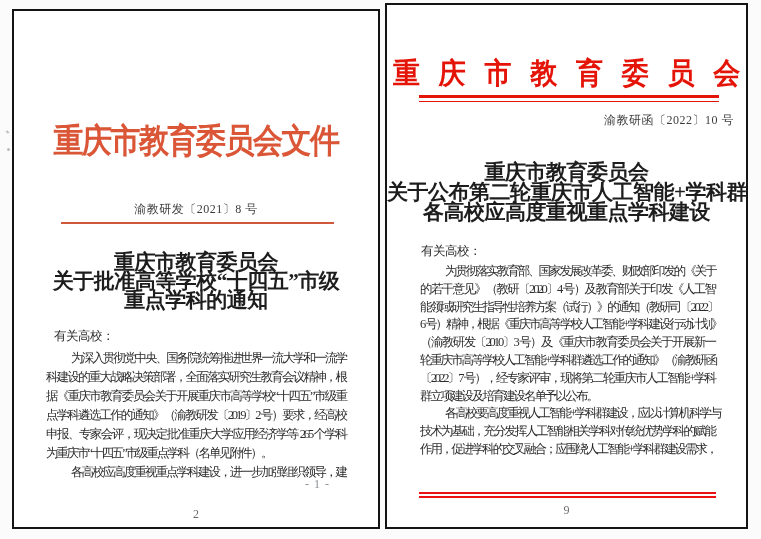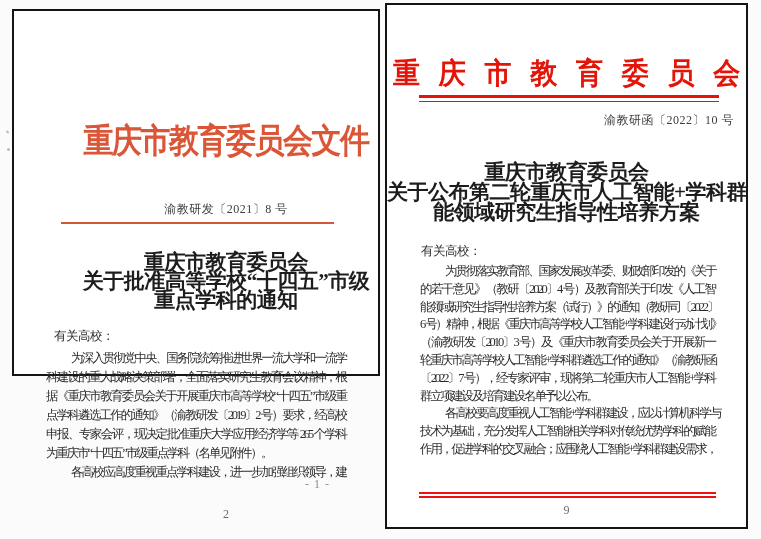--- a/index.html
+++ b/index.html
@@ -6,21 +6,21 @@
   body{
     width:761px;height:539px;position:relative;overflow:hidden;
     background:#fbfbfb;
     font-family:"Liberation Serif","DejaVu Serif",serif;
   }
   .page{
     position:absolute;background:#ffffff;border:2px solid #141414;
     box-sizing:border-box;
     text-decoration:underline;
   }
-  #left-page{left:12px;top:9px;width:368px;height:367px;padding-left:30px;}
+  #left-page{left:12px;top:9px;width:368px;height:520px;}
   #right-page{left:385px;top:3px;width:363px;height:526px;}
 
   
   .letterhead{position:absolute;width:100%;text-align:center;font-weight:bold;white-space:nowrap;}
   #left-page .letterhead{
     top:110px;font-size:30px;letter-spacing:-1.5px;color:#da5637;
     transform:scaleY(1.12);
   }
   #right-page .letterhead{
     top:50px;font-size:27px;letter-spacing:6px;text-indent:6px;color:#e51408;
@@ -109,21 +109,21 @@
 
   <div class="letterhead">重 庆 市 教 育 委 员 会</div>
 
   <div class="rule" id="right-rule-top"></div>
 
   <div class="doc-number">渝教研函〔2022〕10 号</div>
 
   <div class="heading">
     <div>重庆市教育委员会</div>
     <div>关于公布第二轮重庆市人工智能+学科群</div>
-    <div>能领域研究生指导性培养方案</div>
+    <div>各高校应高度重视重点学科建设</div>
   </div>
 
   <div class="salutation">有关高校：</div>
 
   <div class="body-block">
     <div class="bline ind">为贯彻落实教育部、国家发展改革委、财政部印发的《关于</div>
     <div class="bline">的若干意见》（教研〔2020〕4 号）及教育部关于印发《人工智</div>
     <div class="bline">能领域研究生指导性培养方案（试行）》的通知（教研司〔2022〕</div>
     <div class="bline">6 号）精神，根据《重庆市高等学校人工智能+学科建设行动计划》</div>
     <div class="bline">（渝教研发〔2010〕3 号）及《重庆市教育委员会关于开展新一</div>

